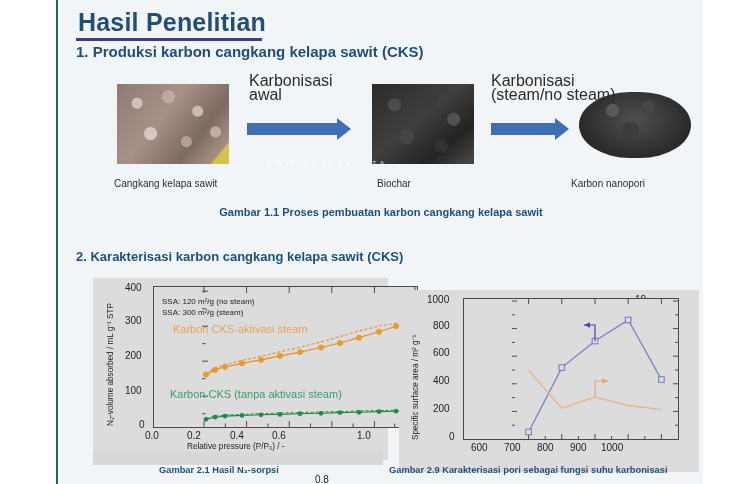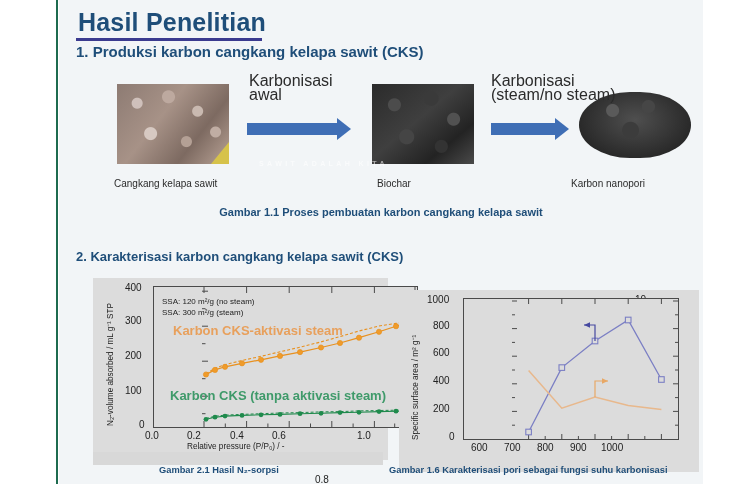--- a/index.html
+++ b/index.html
@@ -90,21 +90,21 @@
   .cb1{left:34px;top:278px;width:295px;height:182px;}
   .cb2{left:340px;top:278px;width:300px;height:182px;margin-top:12px;}
   .plot{position:absolute;background:#dcdcdc;border:1.3px solid #4a4a4a;padding-left:48px;}
   .p1{left:60px;top:8px;width:215px;height:140px;}
   .p2{left:64px;top:8px;width:166px;height:140px;}
   .ylab{position:absolute;font-size:8.2px;color:#222;white-space:nowrap;
     transform:rotate(-90deg);transform-origin:left top;}
   .xlab{position:absolute;font-size:8.2px;color:#222;white-space:nowrap;}
   .tickl{position:absolute;font-size:10px;color:#222;white-space:nowrap;}
   .legend-txt{position:absolute;font-size:8px;color:#222;white-space:nowrap;line-height:11px;}
-  .curve-lbl{position:absolute;font-size:13px;white-space:nowrap;font-weight:bold;}
+  .curve-lbl{position:absolute;font-size:11px;white-space:nowrap;font-weight:normal;}
   .lbl-orange{color:#e8a05c;}
   .lbl-green{color:#3f9a6a;}
   .watermark{
     position:absolute;left:193px;top:120px;
     font-size:42px;font-weight:bold;color:rgba(255,255,255,.93);
     letter-spacing:-1px;white-space:nowrap;
   }
   .watermark-sub{
     position:absolute;left:200px;top:160px;
     font-size:7px;font-weight:bold;color:rgba(255,255,255,.6);
@@ -350,16 +350,16 @@
       <div class="tickl" style="left:72px;top:152px;">600</div>
       <div class="tickl" style="left:105px;top:152px;">700</div>
       <div class="tickl" style="left:138px;top:152px;">800</div>
       <div class="tickl" style="left:171px;top:152px;">900</div>
       <div class="tickl" style="left:202px;top:152px;">1000</div>
     </div>
 
     <div class="watermark-sub">SAWIT ADALAH KITA</div>
 
     <div class="cap2 cap2a">Gambar 2.1 Hasil N₂-sorpsi</div>
-    <div class="cap2 cap2b">Gambar 1.6 Karakterisasi pori sebagai fungsi suhu karbonisasi</div>
+    <div class="cap2 cap2b">Gambar 2.9 Karakterisasi pori sebagai fungsi suhu karbonisasi</div>
 
   </div>
 </div>
 
 </body></html>

